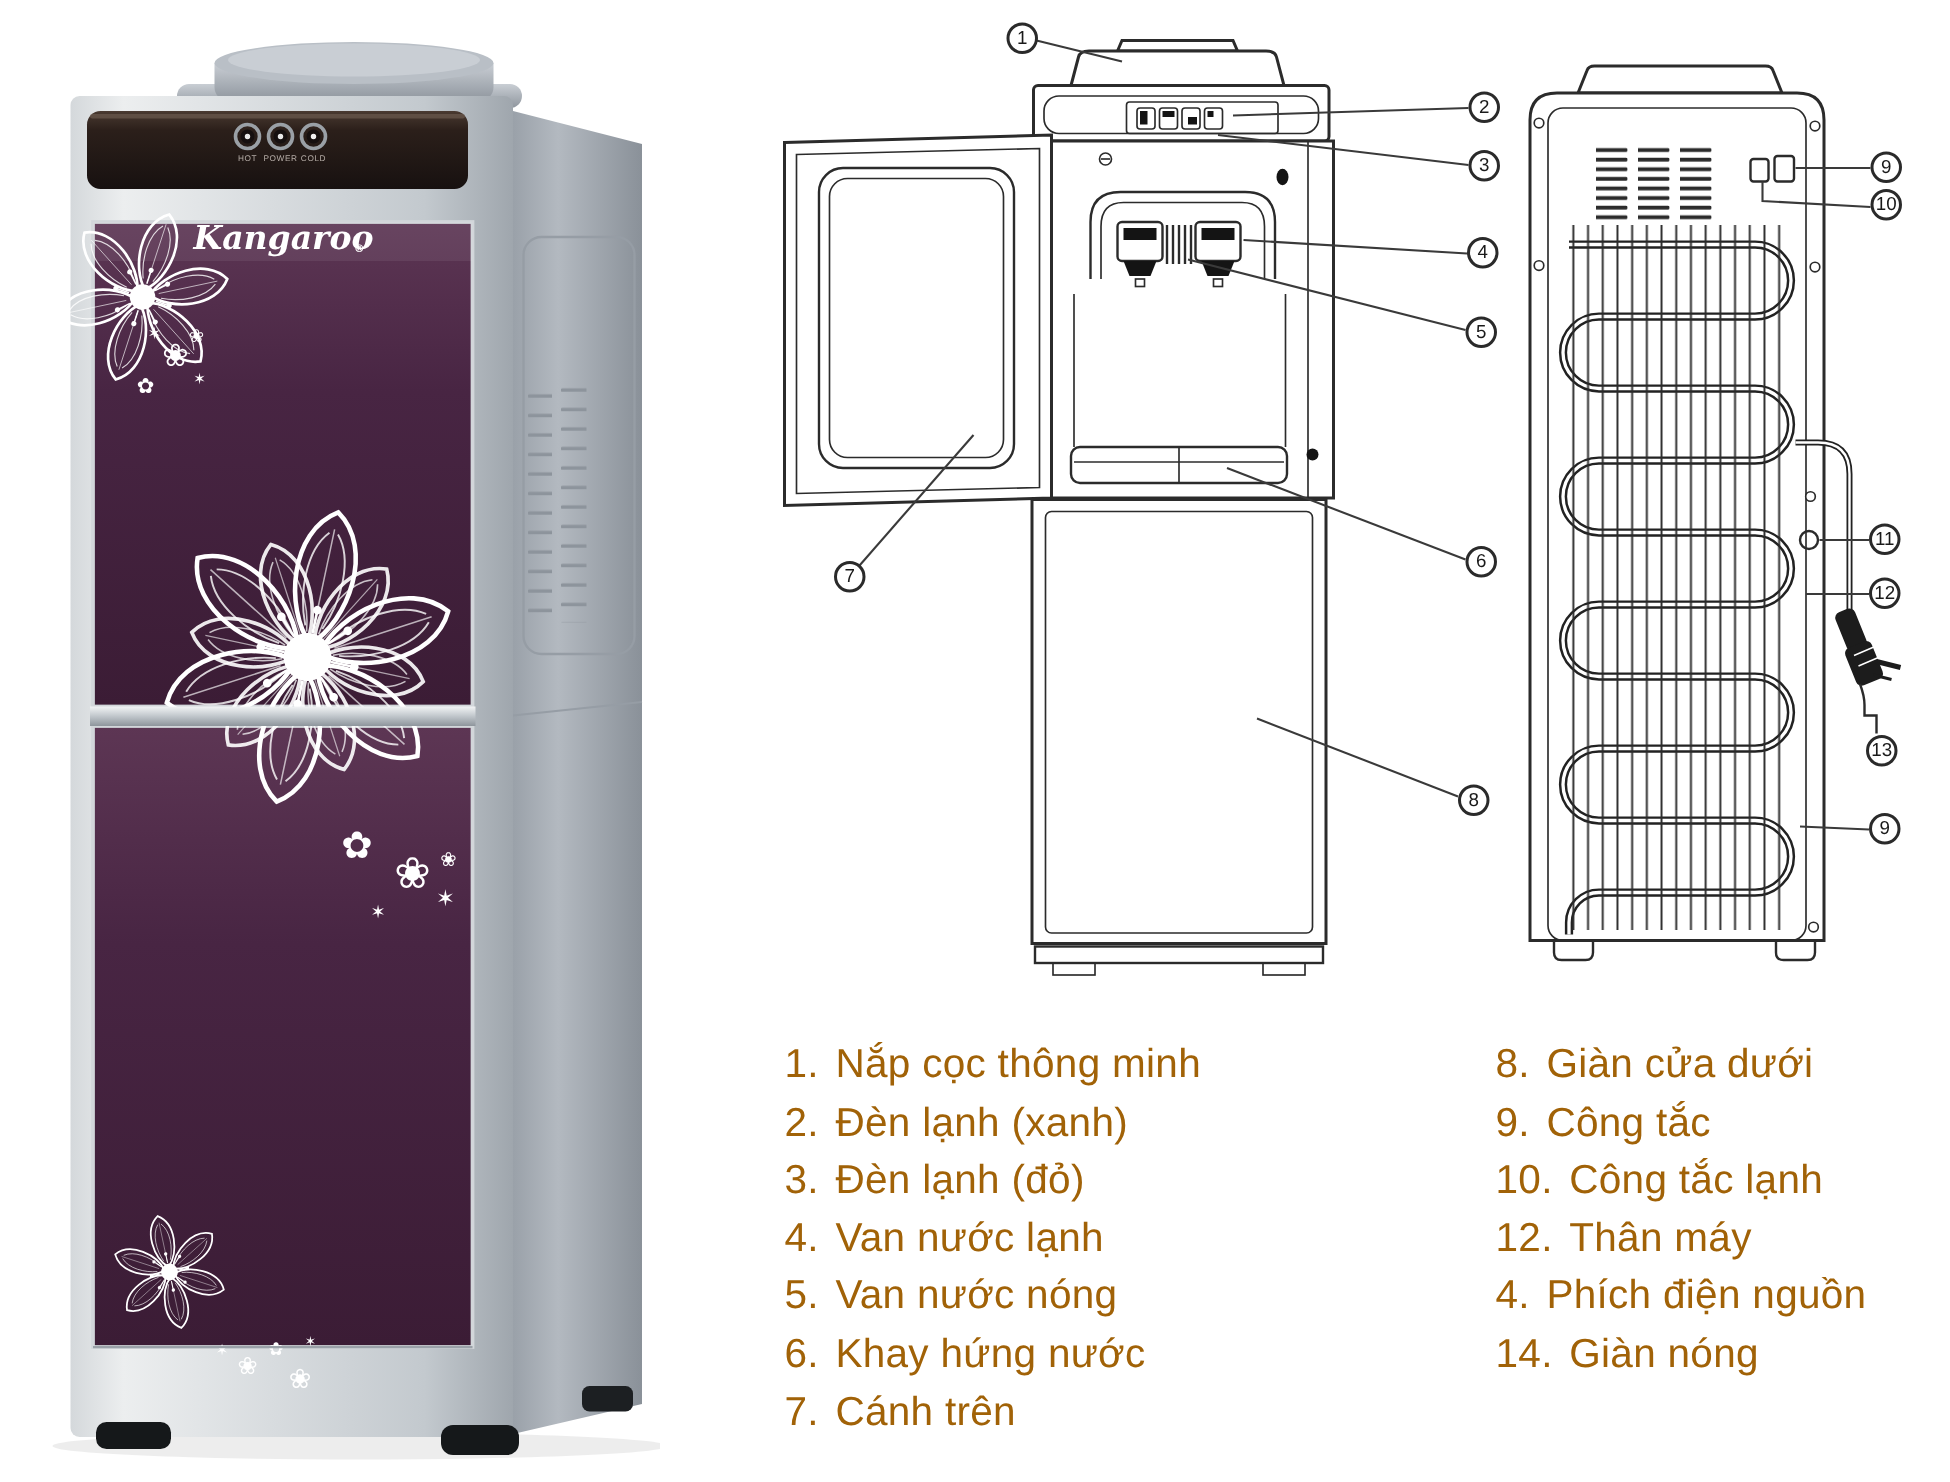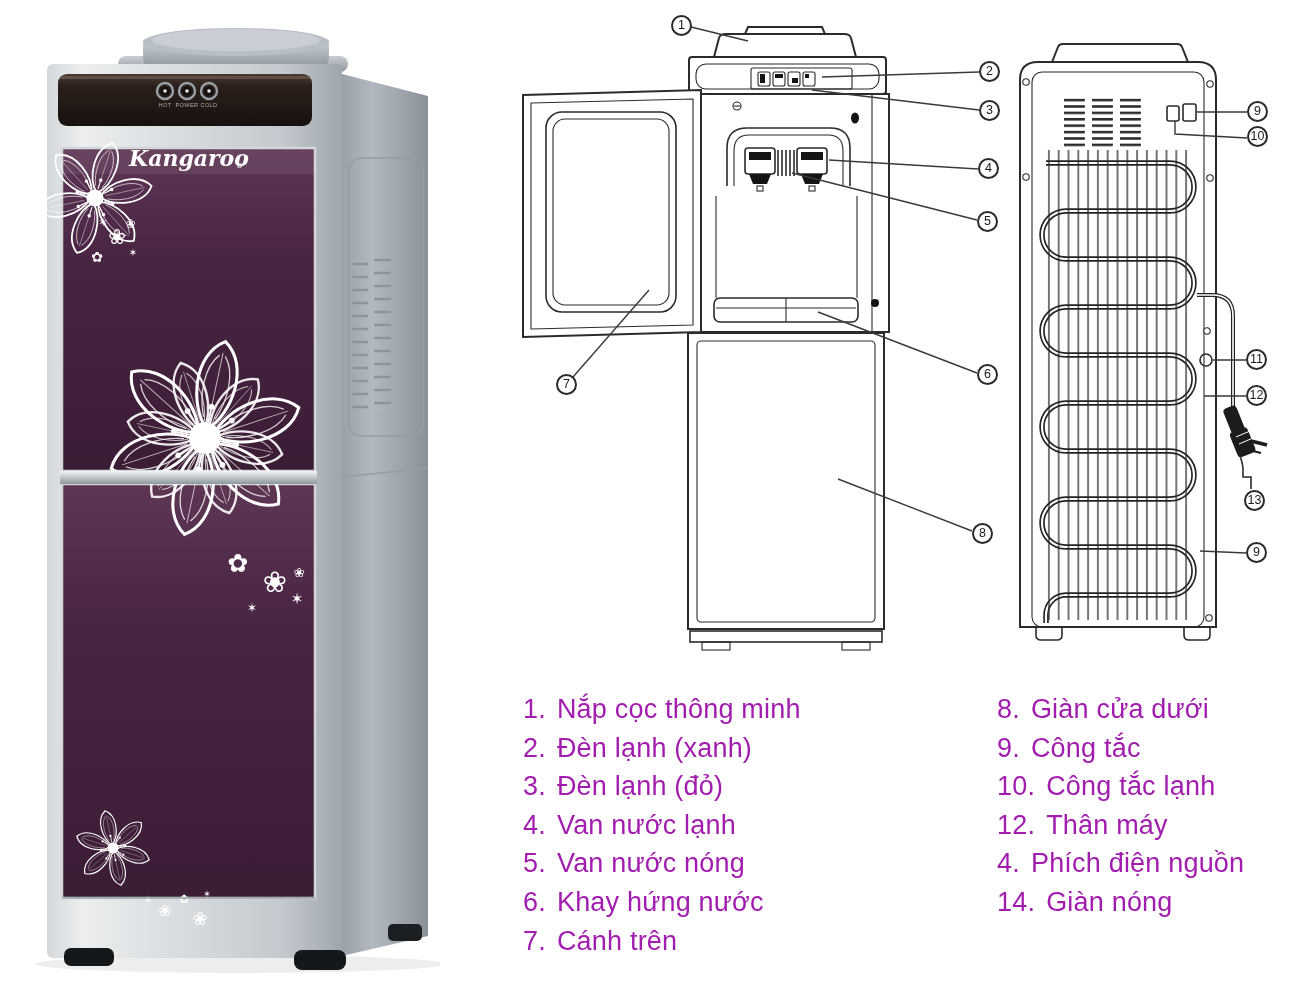--- a/index.html
+++ b/index.html
@@ -10,21 +10,21 @@
   .ln{stroke:#2b2b2b;fill:none;stroke-width:1.6;}
   .ln2{stroke:#2b2b2b;fill:#ffffff;stroke-width:2;}
   .thin{stroke:#2b2b2b;fill:none;stroke-width:1.1;}
   .leader{stroke:#3a3a3a;fill:none;stroke-width:1.4;}
   .blk{fill:#141414;stroke:none;}
   
   .callout{position:absolute;width:21px;height:21px;border:2px solid #2a2a2a;border-radius:50%;
            background:#fff;display:flex;align-items:center;justify-content:center;
            font-size:12.5px;color:#1a1a1a;box-sizing:border-box;line-height:1;}
   
-  .legend-col{position:absolute;color:#a21caf;font-size:27px;line-height:38.6px;letter-spacing:0.2px;}
+  .legend-col{position:absolute;color:#a16207;font-size:27px;line-height:38.6px;letter-spacing:0.2px;}
   .lg-num{margin-right:11px;}
   
   .brand-text{font-family:"DejaVu Serif",serif;font-style:italic;font-weight:bold;fill:#ffffff;}
   .ind-label{font-size:5.5px;fill:#b5aca6;letter-spacing:0.4px;}
   .fc{fill:#ffffff;}
   .flower-glyph{fill:#ffffff;font-family:"DejaVu Sans",sans-serif;}
 </style>
 </head>
 <body>
 

